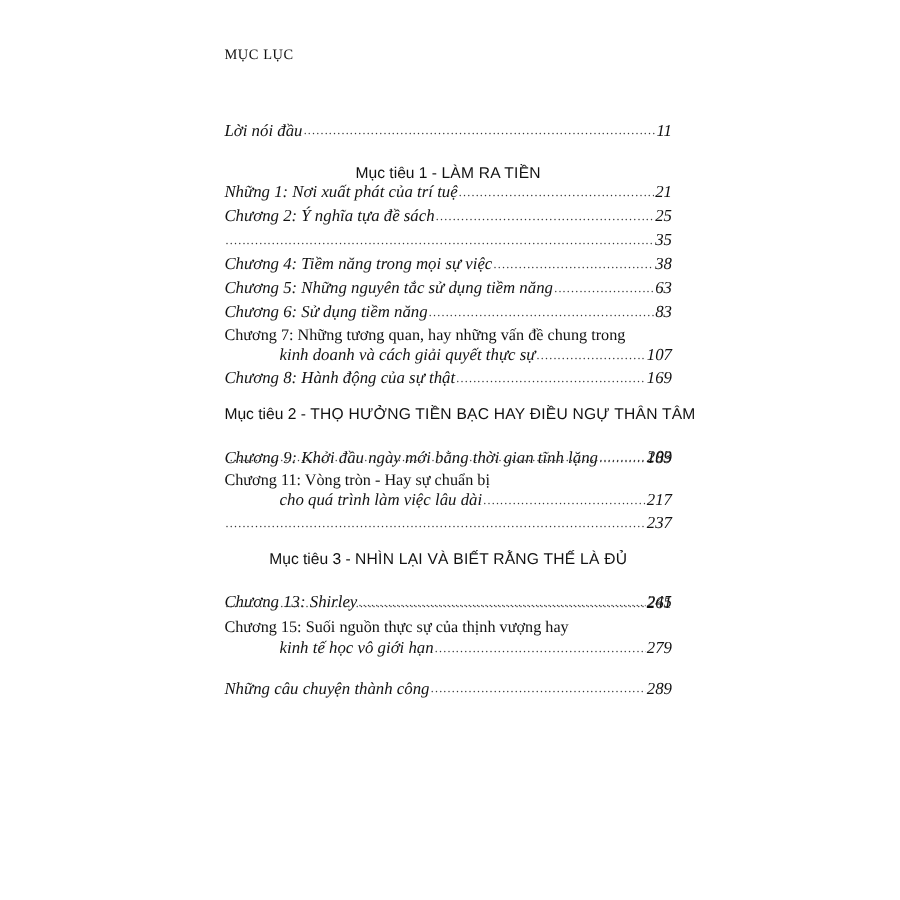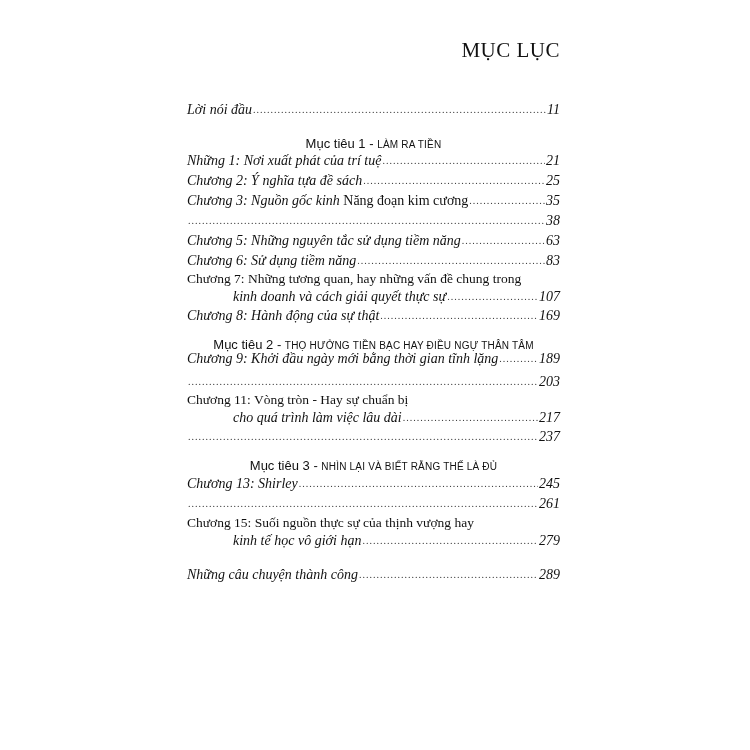--- a/index.html
+++ b/index.html
@@ -19,22 +19,22 @@
       position: absolute;
       left: 187px;
       top: 0;
       width: 373px;
     }
     .title {
       position: absolute;
       left: 0;
       width: 373px;
       top: 38px;
-      text-align: right;
-      font-size: 21px;
+      text-align: left;
+      font-size: 12px;
       letter-spacing: 0.5px;
       font-weight: normal;
       font-family: "Liberation Serif", serif;
     }
     .row {
       position: absolute;
       left: 0;
       width: 373px;
       display: flex;
       align-items: baseline;
@@ -70,21 +70,21 @@
     }
     .section {
       position: absolute;
       left: 0;
       width: 373px;
       text-align: center;
       font-size: 13px;
       font-family: "Liberation Sans", sans-serif;
       white-space: nowrap;
     }
-    .section .caps { font-size: 10px; letter-spacing: 0.2px; }
+    .section .caps { font-size: 13px; letter-spacing: 0.2px; }
   </style>
 </head>
 <body>
 
 <div class="page">
 
   <div class="title">MỤC LỤC</div>
 
   <div class="row" style="top:101px">
     <span class="label">Lời nói đầu</span>
@@ -102,26 +102,26 @@
     <span class="page-num">21</span>
   </div>
 
   <div class="row" style="top:172px">
     <span class="label"><span>Chương 2:</span> <span>Ý nghĩa tựa đề sách</span></span>
     <span class="dots"></span>
     <span class="page-num">25</span>
   </div>
 
   <div class="row" style="top:192px">
-    <span class="label"><span>Chương 3:</span> <span>Nguồn gốc kinh</span> <span class="upright">Năng đoạn kim cương</span></span>
     <span class="dots"></span>
     <span class="page-num">35</span>
   </div>
 
   <div class="row" style="top:212px">
+    <span class="label"><span>Chương 4:</span> <span>Tiềm năng trong mọi sự việc</span></span>
     <span class="dots"></span>
     <span class="page-num">38</span>
   </div>
 
   <div class="row" style="top:232px">
     <span class="label"><span>Chương 5:</span> <span>Những nguyên tắc sử dụng tiềm năng</span></span>
     <span class="dots"></span>
     <span class="page-num">63</span>
   </div>
 
@@ -143,21 +143,21 @@
   <div class="row" style="top:307px">
     <span class="label"><span>Chương 8:</span> <span>Hành động của sự thật</span></span>
     <span class="dots"></span>
     <span class="page-num">169</span>
   </div>
 
   <div class="section" style="top:337px">
     <span>Mục tiêu 2 - </span><span class="caps">THỌ HƯỞNG TIỀN BẠC HAY ĐIỀU NGỰ THÂN TÂM</span>
   </div>
 
-  <div class="row" style="top:350px">
+  <div class="row" style="top:374px">
     <span class="label"><span>Chương 9:</span> <span>Khởi đầu ngày mới bằng thời gian tĩnh lặng</span></span>
     <span class="dots"></span>
     <span class="page-num">189</span>
   </div>
 
   <div class="row" style="top:373px">
     <span class="dots"></span>
     <span class="page-num">203</span>
   </div>
 
@@ -172,21 +172,21 @@
 
   <div class="row" style="top:428px">
     <span class="dots"></span>
     <span class="page-num">237</span>
   </div>
 
   <div class="section" style="top:458px">
     <span>Mục tiêu 3 - </span><span class="caps">NHÌN LẠI VÀ BIẾT RẰNG THẾ LÀ ĐỦ</span>
   </div>
 
-  <div class="row" style="top:475px">
+  <div class="row" style="top:494px">
     <span class="label"><span>Chương 13:</span> <span>Shirley</span></span>
     <span class="dots"></span>
     <span class="page-num">245</span>
   </div>
 
   <div class="row" style="top:495px">
     <span class="dots"></span>
     <span class="page-num">261</span>
   </div>
 

